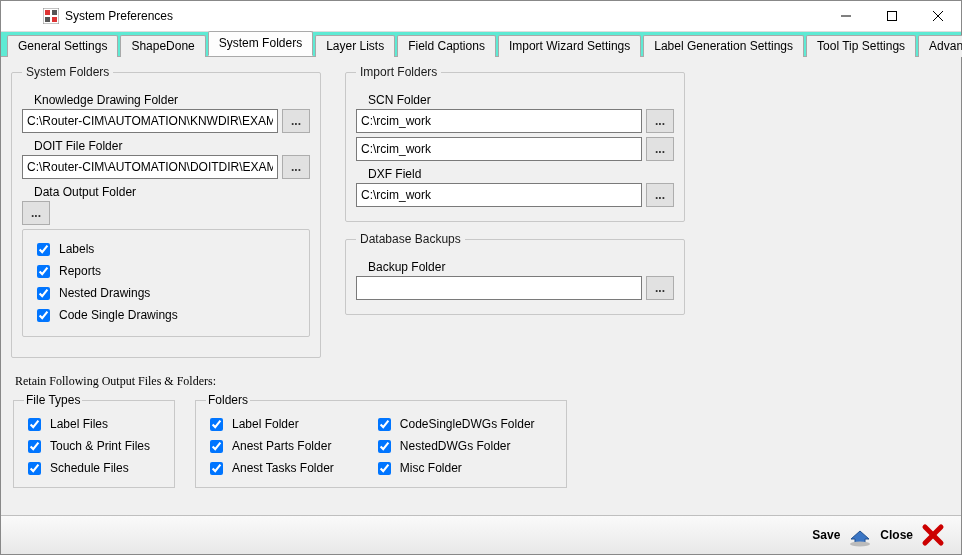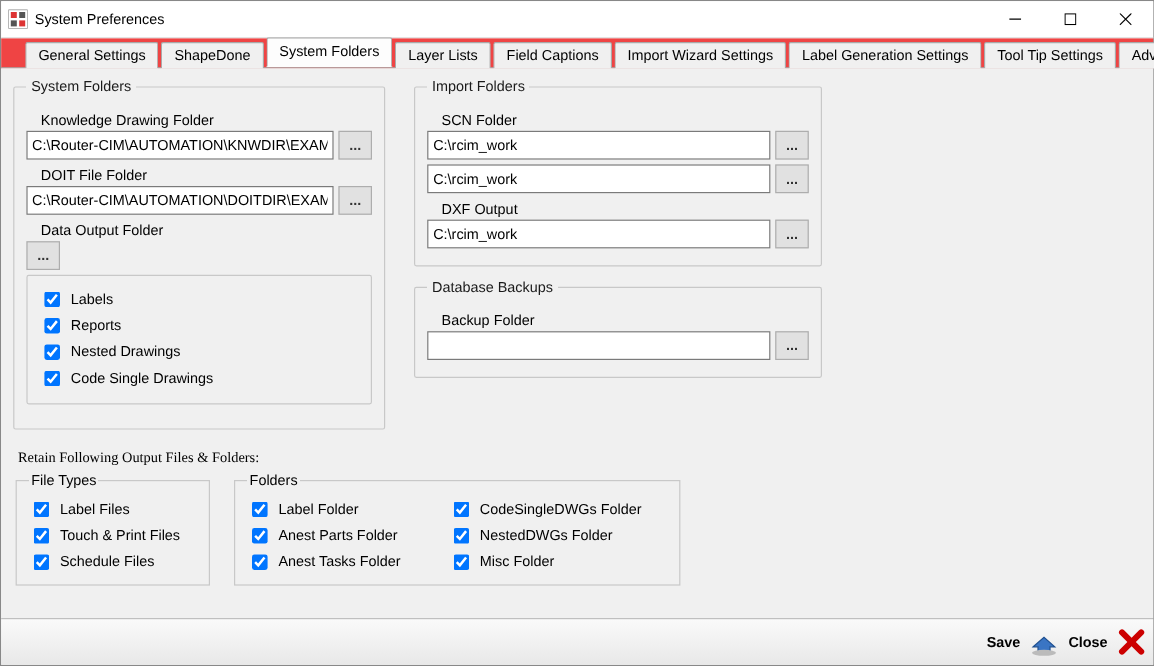--- a/index.html
+++ b/index.html
@@ -22,43 +22,44 @@
     flex-direction: column;
     background: #fff;
   }
   .titlebar {
     height: 30px;
     background: #fff;
     display: flex;
     align-items: center;
     justify-content: space-between;
     border-bottom: 1px solid #ddd;
+    padding-left: 36px;
   }
   .titlebar .title-left {
     display: flex;
     align-items: center;
     gap: 6px;
     padding-left: 6px;
   }
   .titlebar .app-icon {
     width: 16px; height: 16px; display:inline-block;
   }
   .titlebar .title-text { line-height: 30px; }
   .win-btns { display: flex; }
   .win-btn {
     width: 46px; height: 30px; display:flex; align-items:center; justify-content:center;
     color:#000;
   }
   .tabstrip {
     display: flex;
     align-items: flex-end;
-    padding-left: 20px;
+    padding-left: 6px;
     height: 24px;
     border-bottom: 1px solid #a9a9a9;
-    background:#ef4444;
+    background:#5eead4;
   }
   .tab {
     padding: 3px 10px 4px 10px;
     border: 1px solid #a9a9a9;
     border-bottom: none;
     margin-right: 2px;
     background: #f0f0f0;
     position: relative;
     top: 1px;
     border-radius: 2px 2px 0 0;
@@ -131,21 +132,21 @@
   fieldset.mini {
     border:1px solid #c8c8c8;
     padding:6px 10px 8px 10px;
   }
   .folders-cols { display:flex; gap:40px; }
   .bottom-bar {
     height: 38px;
     border-top: 1px solid #bfbfbf;
     background: linear-gradient(#fafafa,#e8e8e8);
     display:flex; align-items:center; justify-content:flex-end;
-    gap:6px; padding:0 4px;
+    gap:6px; padding:0 14px;
   }
   .bottom-bar .lbl { font-weight:bold; }
   .bottom-bar .btn-icon { width:28px; height:28px; display:inline-flex; align-items:center; justify-content:center; }
 </style>
 </head>
 <body>
 
 <div class="window">
 
   <div class="titlebar">
@@ -246,21 +247,21 @@
           <div class="path-row">
             <input type="text" class="path" value="C:\rcim_work" style="">
             <div class="browse-btn">...</div>
           </div>
 
           <div class="path-row">
             <input type="text" class="path" value="C:\rcim_work" style="">
             <div class="browse-btn">...</div>
           </div>
 
-          <div class="field-label">DXF Output</div>
+          <div class="field-label">DXF Field</div>
           <div class="path-row">
             <input type="text" class="path" value="C:\rcim_work" style="">
             <div class="browse-btn">...</div>
           </div>
         </fieldset>
 
         <fieldset class="group">
           <legend>Database Backups</legend>
           <div class="field-label">Backup Folder</div>
           <div class="path-row">

